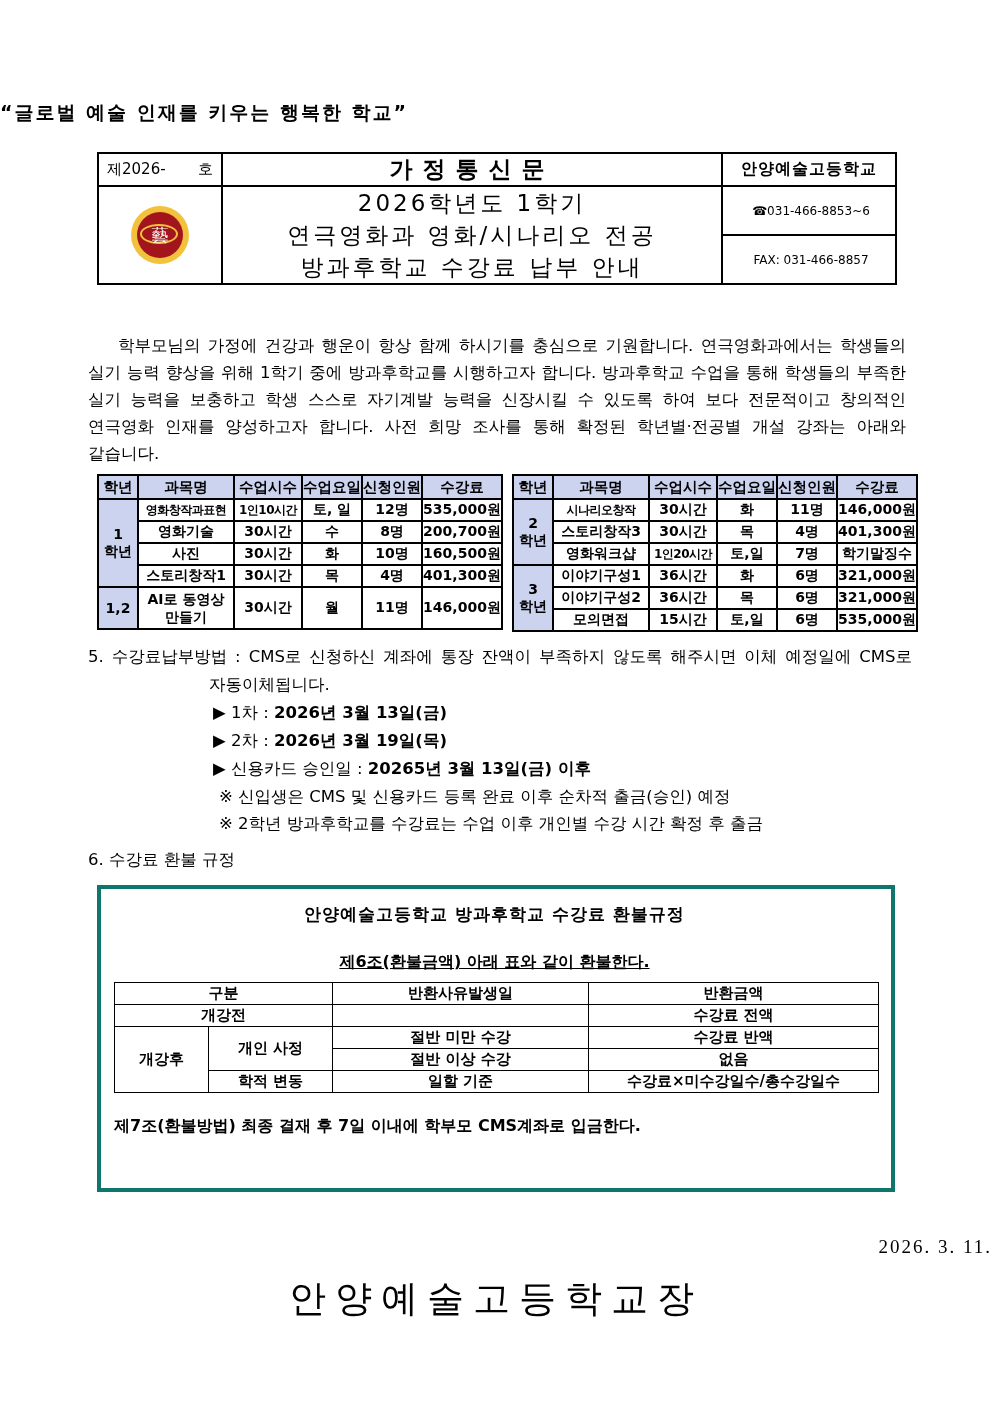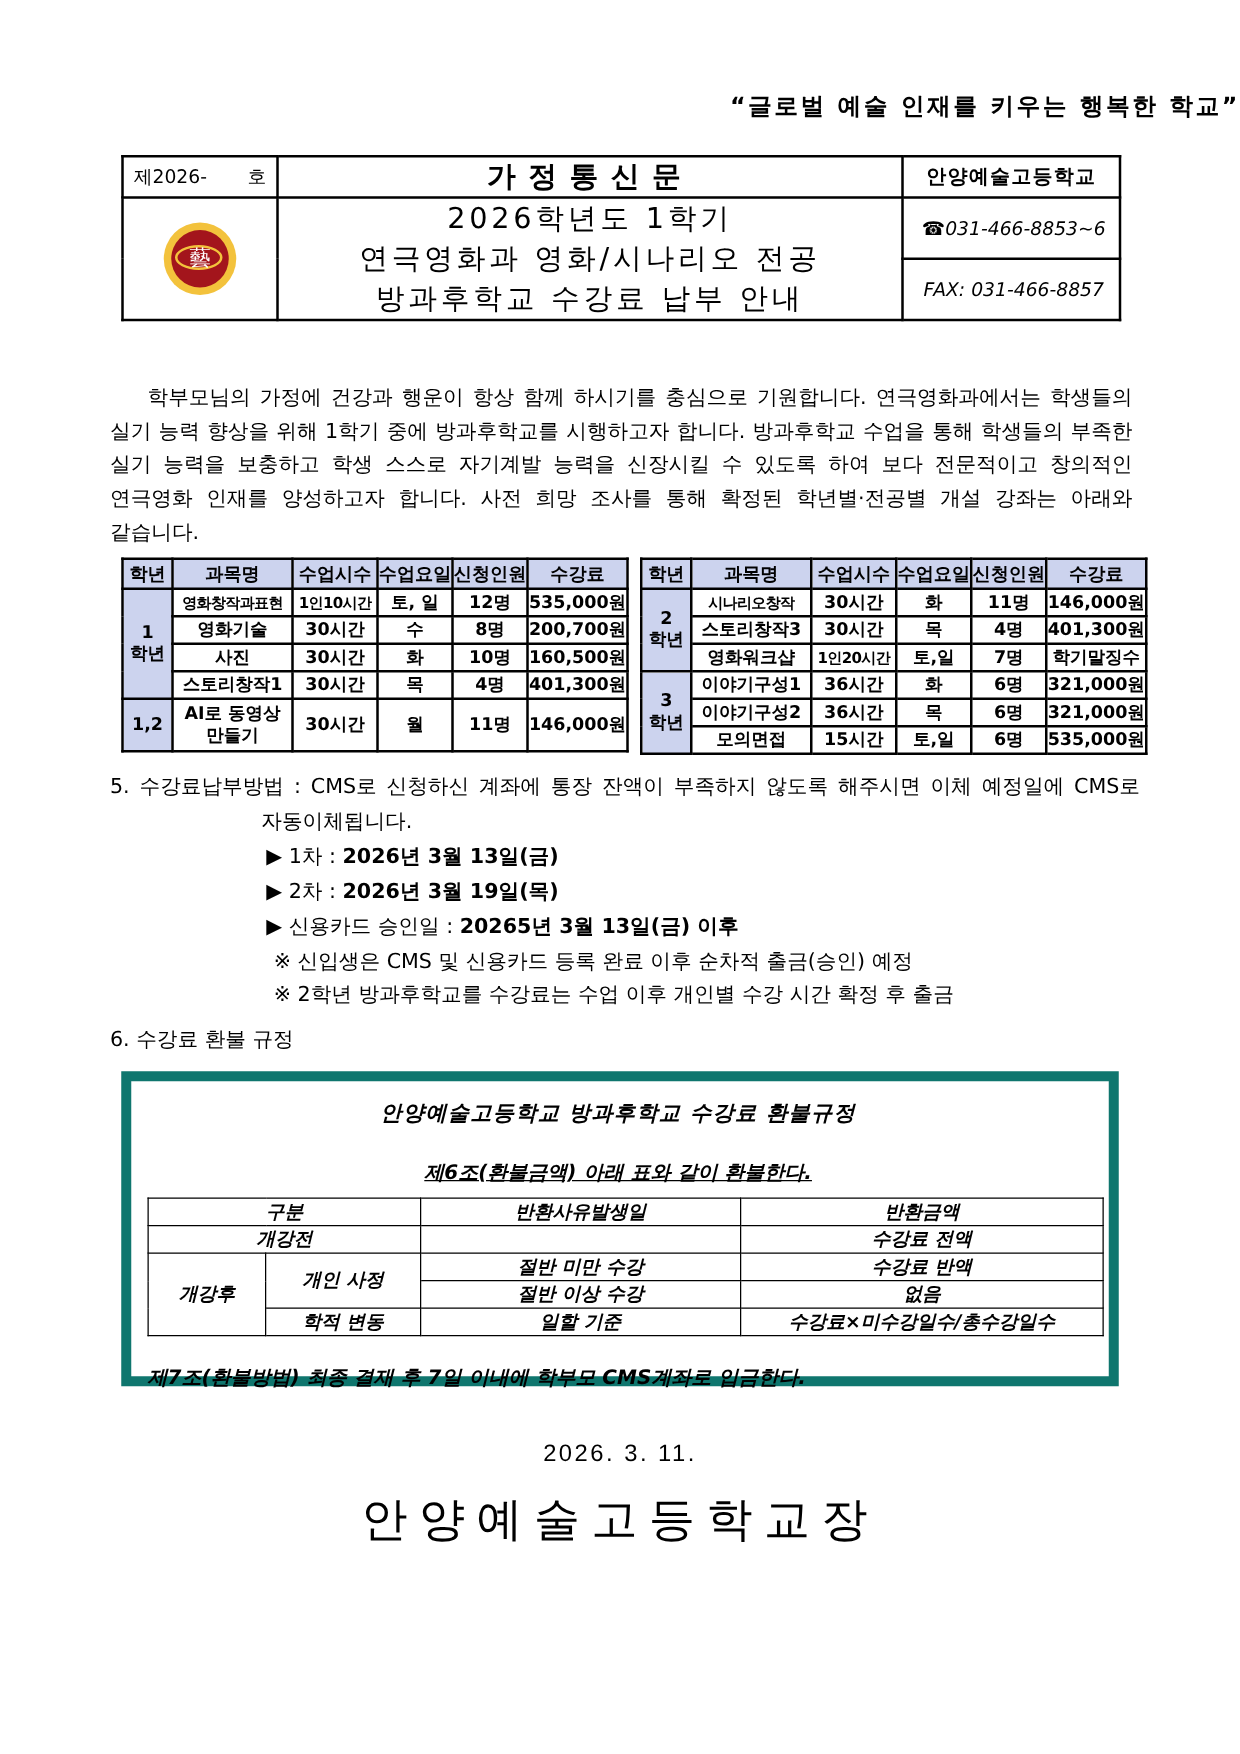--- a/index.html
+++ b/index.html
@@ -8,22 +8,22 @@
     position:relative;
     width:992px; height:1403px;
     margin:0 auto;
     background:#fff;
     color:#000;
     font-family:"DejaVu Sans","Liberation Sans",sans-serif;
     overflow:hidden;
   }
   
   .motto {
-    padding-top:72px;
-    text-align:right;
+    padding-top:100px;
+    text-align:left;
     font-size:19px;
     font-weight:bold;
     letter-spacing:2px;
   }
   
   table { border-collapse:collapse; }
   .head-table {
     margin:26px 0 0 97px;
     width:798px;
     table-layout:fixed;
@@ -37,21 +37,21 @@
   .col-title { width:500px; }
   .col-school { width:174px; }
   .docno-cell { font-size:15px; height:32px;border-radius:15px; }
   .docno-inner { display:flex; justify-content:space-between; padding:0 8px; }
   .doctype-cell { font-size:23px; font-weight:600; letter-spacing:10px; }
   .school-cell { font-size:16px; font-weight:700; letter-spacing:1px; }
   .main-title-cell { height:96px; }
   .main-title-cell .t-line {
     font-size:23px; font-weight:normal; letter-spacing:3px; line-height:32px;
   }
-  .contact-cell { font-size:15px; height:48px; text-align:left; padding-left:4px; white-space:nowrap;font-style:italic; }
+  .contact-cell { font-size:12px; height:48px; text-align:left; padding-left:4px; white-space:nowrap; }
   
   .logo-wrap { display:flex; justify-content:center; align-items:center; }
   .logo-ring {
     width:58px; height:58px; border-radius:50%;
     background:#f3c23c;
     display:flex; justify-content:center; align-items:center;
   }
   .logo-core {
     position:relative;
     width:46px; height:46px; border-radius:50%;
@@ -113,24 +113,23 @@
     padding-left:121px; text-indent:-121px;
     text-align:justify; word-break:keep-all;
   }
   .sub-bullet { margin-left:213px; font-size:16.5px; line-height:28px; }
   .sub-bullet .strong { font-weight:bold; }
   .sub-note { margin-left:219px; font-size:16.5px; line-height:27px; }
   .sec6 { margin:10px 0 0 88px; font-size:16.5px; line-height:25px; }
   
   .refund-box {
     margin:13px 0 0 97px;
-    width:798px; height:252px;
-    border:8px solid #0f766e;
+    width:798px; height:307px;
+    border:4px solid #0f766e;
     padding:14px 16px 4px 13px;
-    font-style:italic;
   }
   .refund-title { text-align:center; font-size:17px; font-weight:bold; letter-spacing:1px; }
   .clause6 {
     margin-top:26px;
     font-size:16px; font-weight:bold;
     text-decoration:underline;
     text-align:center;
   }
   .refund-table { margin-top:9px; width:764px; table-layout:fixed; font-size:15px; font-weight:bold; }
   .refund-table th, .refund-table td {
@@ -140,23 +139,23 @@
     overflow:hidden; white-space:nowrap;
   }
   .refund-table col.r-c1 { width:94px; }
   .refund-table col.r-c2 { width:124px; }
   .refund-table col.r-c3 { width:256px; }
   .refund-table col.r-c4 { width:290px; }
   .clause7 { margin-top:23px; font-size:16px; font-weight:bold; }
   
   .date-line {
     margin-top:44px;
-    text-align:center;
+    text-align:right;
     font-size:19px;
-    font-family:Liberation Sans, sans-serif;
+    font-family:Liberation Serif, serif;
     letter-spacing:2px;
   }
   .signature {
     margin-top:16px;
     text-align:center;
     font-size:37px;
     letter-spacing:9px;
     font-family:"DejaVu Serif","Liberation Serif",serif;
   }
 </style>

